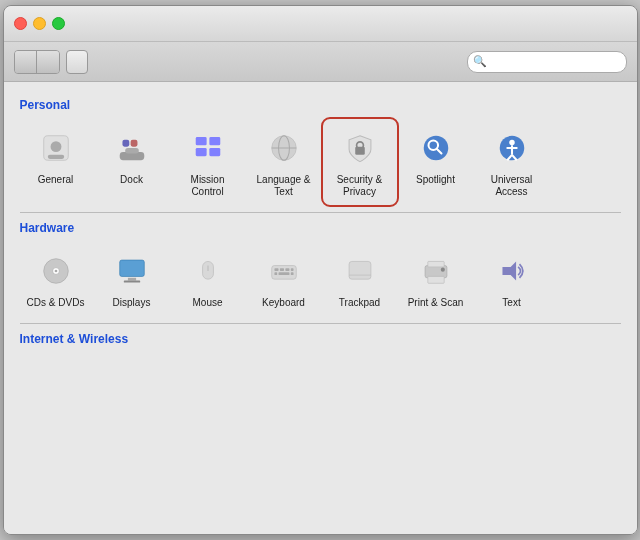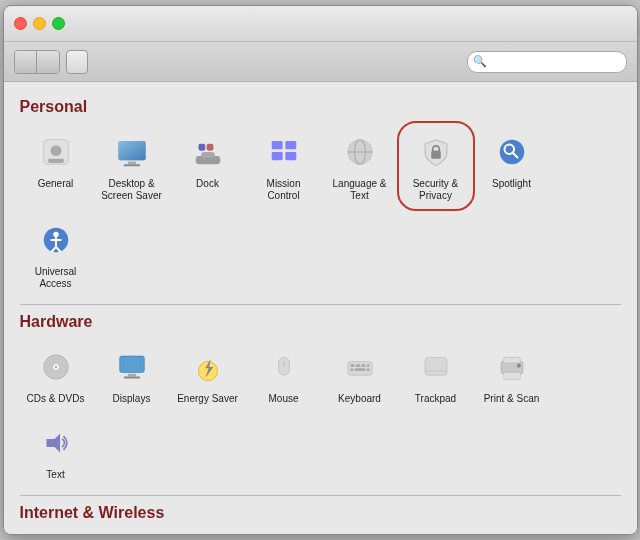--- a/index.html
+++ b/index.html
@@ -118,23 +118,23 @@
       width: 100%;
       color: #333;
     }
     .content {
       flex: 1;
       overflow-y: auto;
       padding: 12px 16px;
       background: #e8e8e8;
     }
     .section-label {
-      font-size: 16px;
+      font-size: 12px;
       font-weight: 700;
-      color: #7f1d1d;
+      color: #1d4ed8;
       margin-bottom: 8px;
       margin-top: 4px;
     }
     .section-label:not(:first-child) {
       margin-top: 0;
     }
     .icons-row {
       display: flex;
       flex-wrap: wrap;
       gap: 4px;
@@ -147,21 +147,21 @@
       justify-content: flex-start;
       width: 72px;
       padding: 6px 4px;
       border-radius: 6px;
       cursor: pointer;
       text-align: center;
     }
     .pref-item.selected {
       outline: 2px solid #c0392b;
       outline-offset: 1px;
-      border-radius: 16px;
+      border-radius: 6px;
     }
     .pref-icon {
       width: 44px;
       height: 44px;
       margin-bottom: 4px;
       display: flex;
       align-items: center;
       justify-content: center;
       font-size: 11px;
       border-radius: 8px;
@@ -221,37 +221,20 @@
                 <rect x="4" y="4" width="36" height="36" rx="6" fill="#e0e0e0" stroke="#bbb"></rect>
                 <circle cx="22" cy="20" r="8" fill="#aaa"></circle>
                 <rect x="10" y="32" width="24" height="6" rx="3" fill="#aaa"></rect>
               </svg>
             </div>
             <div class="pref-label">General</div>
           </div>
           <div class="pref-item">
             <div class="pref-icon">
               <svg viewBox="0 0 44 44">
-                <rect x="2" y="6" width="40" height="28" rx="3" fill="#5a9fd4"></rect>
-                <rect x="2" y="6" width="40" height="28" rx="3" fill="url(#dg)" opacity="0.7"></rect>
-                <rect x="16" y="36" width="12" height="4" fill="#aaa"></rect>
-                <rect x="10" y="40" width="24" height="3" rx="1" fill="#888"></rect>
-                <defs>
-                  <linearGradient id="dg" x1="0" y1="0" x2="1" y2="1">
-                    <stop offset="0%" stop-color="#9dc6e8"></stop>
-                    <stop offset="100%" stop-color="#3a6fa8"></stop>
-                  </linearGradient>
-                </defs>
-              </svg>
-            </div>
-            <div class="pref-label">Desktop &amp; Screen Saver</div>
-          </div>
-          <div class="pref-item">
-            <div class="pref-icon">
-              <svg viewBox="0 0 44 44">
                 <rect x="4" y="28" width="36" height="12" rx="5" fill="#888" opacity="0.8"></rect>
                 <rect x="8" y="10" width="10" height="10" rx="3" fill="#66b"></rect>
                 <rect x="20" y="10" width="10" height="10" rx="3" fill="#b66"></rect>
                 <rect x="12" y="22" width="20" height="8" rx="4" fill="#aaa"></rect>
               </svg>
             </div>
             <div class="pref-label">Dock</div>
           </div>
           <div class="pref-item">
             <div class="pref-icon">
@@ -323,29 +306,20 @@
           </div>
           <div class="pref-item">
             <div class="pref-icon">
               <svg viewBox="0 0 44 44">
                 <rect x="4" y="6" width="36" height="24" rx="3" fill="#5a9fd4" stroke="#3a7fb4"></rect>
                 <rect x="16" y="32" width="12" height="4" fill="#aaa"></rect>
                 <rect x="10" y="36" width="24" height="3" rx="1" fill="#888"></rect>
               </svg>
             </div>
             <div class="pref-label">Displays</div>
-          </div>
-          <div class="pref-item">
-            <div class="pref-icon">
-              <svg viewBox="0 0 44 44">
-                <ellipse cx="22" cy="28" rx="14" ry="14" fill="#ffe066" stroke="#d4a017"></ellipse>
-                <polygon points="26,10 18,24 23,24 18,38 30,22 24,22" fill="#888"></polygon>
-              </svg>
-            </div>
-            <div class="pref-label">Energy Saver</div>
           </div>
           <div class="pref-item">
             <div class="pref-icon">
               <svg viewBox="0 0 44 44">
                 <rect x="14" y="8" width="16" height="26" rx="8" fill="#d8d8d8" stroke="#bbb"></rect>
                 <line x1="22" y1="14" x2="22" y2="22" stroke="#bbb" stroke-width="1.5"></line>
               </svg>
             </div>
             <div class="pref-label">Mouse</div>
           </div>

